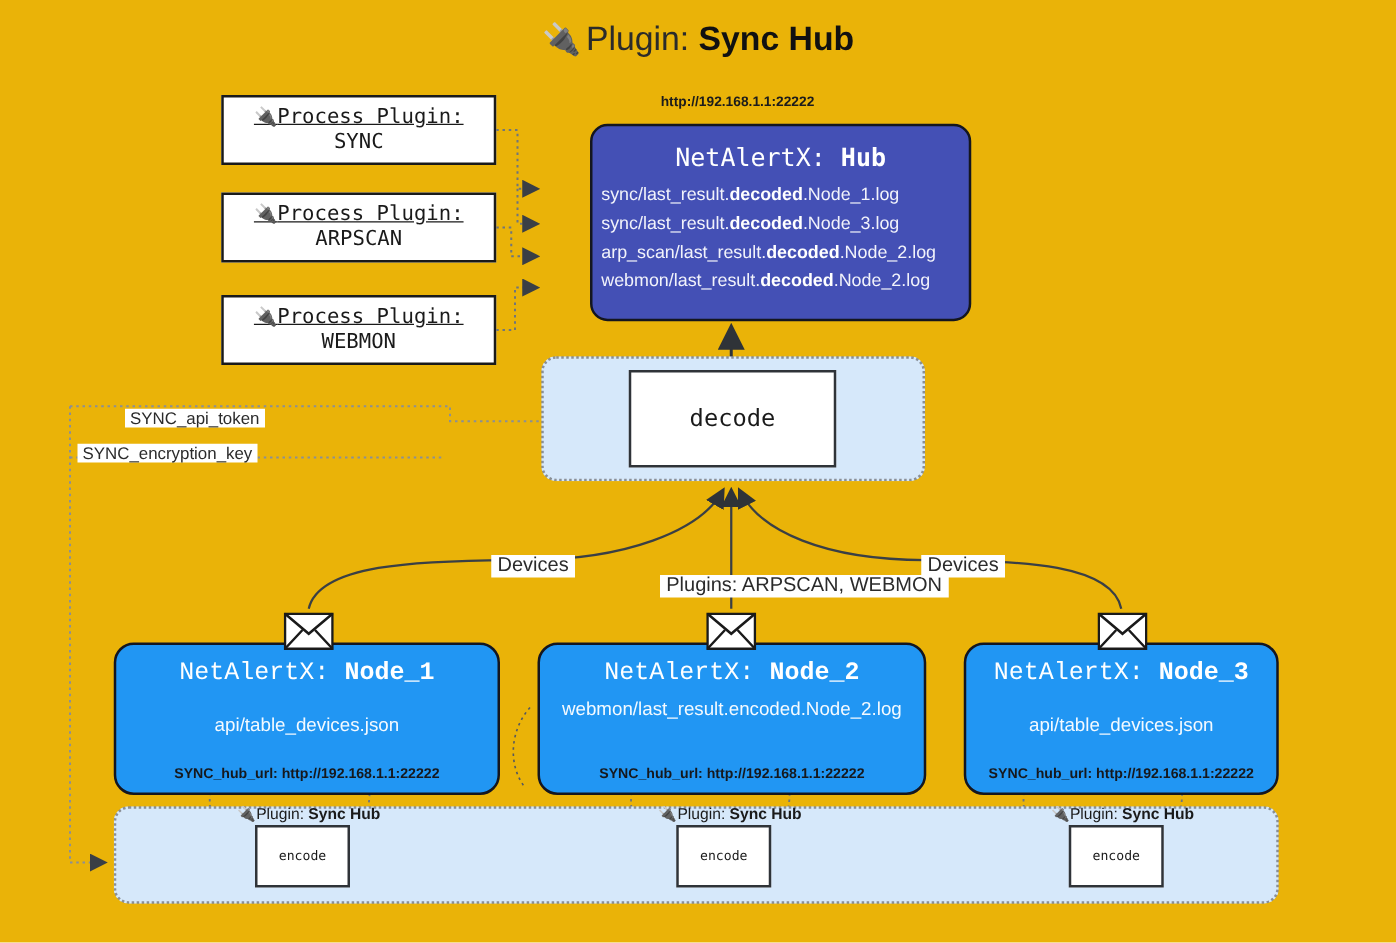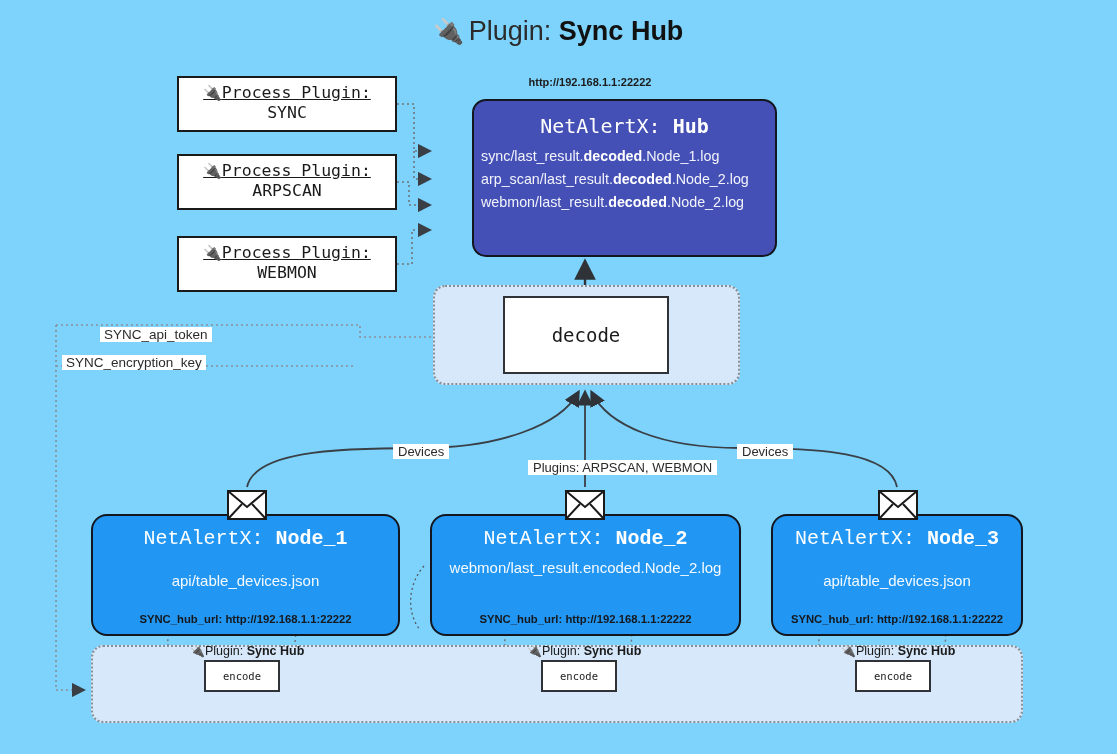--- a/index.html
+++ b/index.html
@@ -6,21 +6,21 @@
   html, body {
     margin: 0; padding: 0;
     background: #ffffff;
     font-family: "Liberation Sans", sans-serif;
   }
   #stage {
     position: relative;
     width: 1117px;
     height: 754px;
     overflow: hidden;
-    background: #7dd3fc;
+    background: #eab308;
   }
   svg.edges {
     position: absolute;
     left: 0; top: 0;
     width: 1117px; height: 754px;
     pointer-events: none;
   }
 
   
   #page-title {
@@ -126,21 +126,21 @@
     padding: 0 4px;
     white-space: nowrap;
     z-index: 6;
   }
   #label-api-token { left: 100px; top: 327px; }
   #label-enc-key  { left: 62px;  top: 355px; }
 
   
   .edge-label {
     position: absolute;
-    font-size: 13px;
+    font-size: 16px;
     color: #2b2b2b;
     background: #ffffff;
     padding: 0 5px;
     white-space: nowrap;
     z-index: 6;
   }
   #label-devices-left  { left: 393px; top: 444px; }
   #label-devices-right { left: 737px; top: 444px; }
   #label-plugins-mid   { left: 528px; top: 460px; }
 
@@ -209,21 +209,21 @@
   #enc-g3 { left: 841px; top: 644px; }
   .encode-group .enc-cap {
     font-size: 12.5px;
     color: #1a1a1a;
     white-space: nowrap;
     margin-bottom: 2px;
   }
   .encode-group .enc-cap b { font-weight: bold; }
   .encode-group .enc-cap .plug { font-size: 12px; }
   .encode-group .enc-box {
-    width: 76px; height: 32px;
+    width: 76px; height: 50px;
     margin-left: 14px;
     background: #ffffff;
     border: 2px solid #2f3338;
     display: flex;
     align-items: center;
     justify-content: center;
     font-family: "DejaVu Sans Mono", monospace;
     font-size: 10.5px;
     color: #1a1a1a;
   }
@@ -299,20 +299,21 @@
   </div>
 
   <div id="hub-url">http://192.168.1.1:22222</div>
 
   <div id="hub-box">
     <div class="hub-title">
       <span>NetAlertX:</span>
       <b>Hub</b>
     </div>
     <div class="hub-line"><span>sync/last_result.</span><b>decoded</b><span>.Node_1.log</span></div>
+    <div class="hub-line tight"><span>sync/last_result.</span><b>decoded</b><span>.Node_3.log</span></div>
     <div class="hub-line tight"><span>arp_scan/last_result.</span><b>decoded</b><span>.Node_2.log</span></div>
     <div class="hub-line tight"><span>webmon/last_result.</span><b>decoded</b><span>.Node_2.log</span></div>
   </div>
 
   <div id="decode-container"></div>
   <div id="decode-box">decode</div>
 
   <div class="key-label" id="label-api-token">SYNC_api_token</div>
   <div class="key-label" id="label-enc-key">SYNC_encryption_key</div>
 

